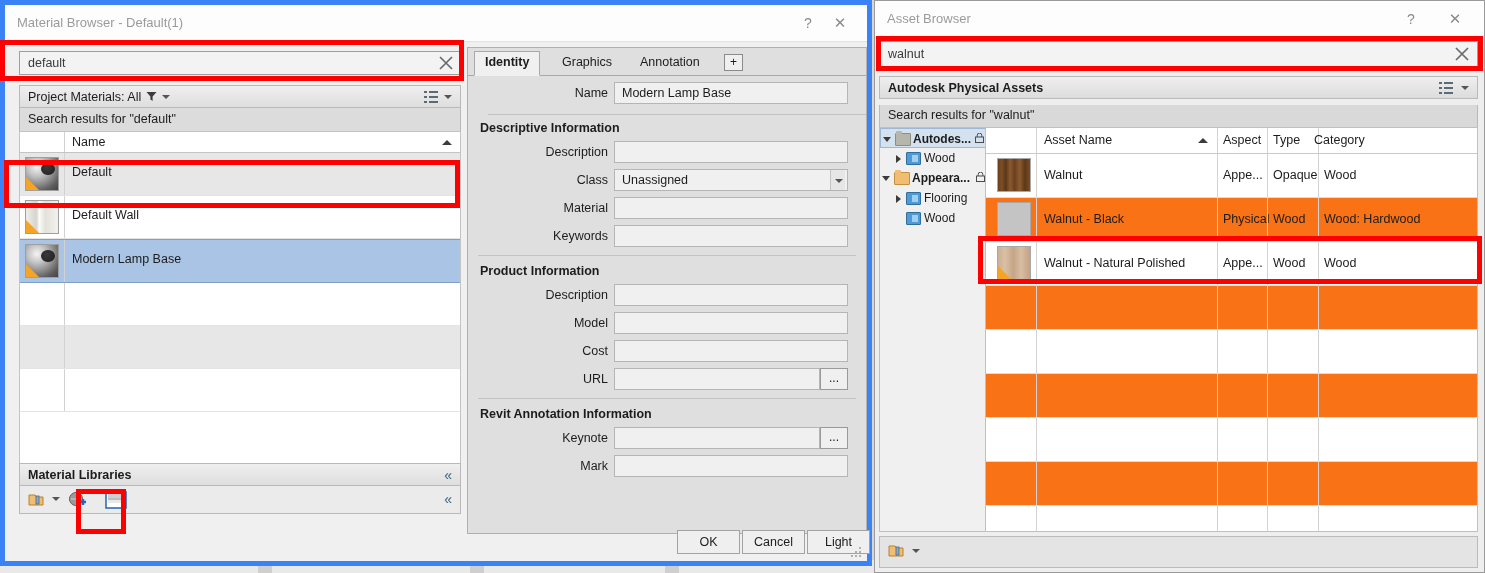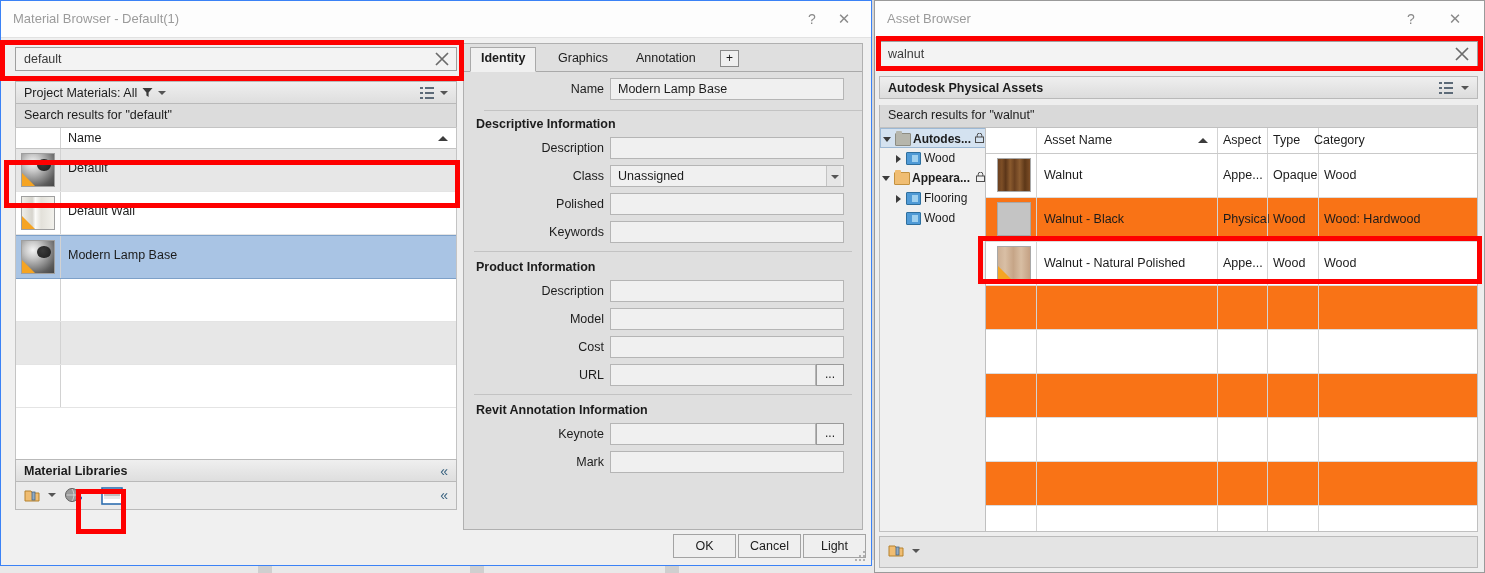--- a/index.html
+++ b/index.html
@@ -10,21 +10,21 @@
     background:#cfcfcf;
   }
   
   #desktop{position:absolute;inset:0;background:#d6d6d6;}
   #desktop .ribbon{position:absolute;left:0;right:0;top:560px;height:13px;background:#e9e9e9;}
   #desktop .ghost{position:absolute;bottom:0;height:13px;width:14px;background:#b9b9b9;opacity:.55;}
 
   
   #material-browser{
     position:absolute;left:0;top:0;width:872px;height:566px;
-    background:#f0f0f0;border:1px solid #3b82f6;box-sizing:border-box;
+    background:#f0f0f0;border:5px solid #3b82f6;box-sizing:border-box;
   }
   .mb-title{height:36px;background:#fdfdfd;position:relative;border-bottom:1px solid #e2e2e2;}
   .mb-title .t{position:absolute;left:12px;top:10px;font-size:13px;color:#9b9b9b;}
   .win-btn{position:absolute;top:8px;width:22px;height:20px;color:#8a8a8a;font-size:14px;
     text-align:center;line-height:20px;cursor:default;}
   .win-help{right:48px;}
   .win-close{right:16px;font-size:15px;}
 
   
   #mb-left{position:absolute;left:10px;top:42px;width:450px;height:485px;}
@@ -331,21 +331,21 @@
           </div>
         </div>
         <div class="frow">
           <div class="flabel">Class</div>
           <div class="finput">
             <div class="v">Unassigned</div>
             <div class="ddl"></div>
           </div>
         </div>
         <div class="frow">
-          <div class="flabel">Polished</div>
+          <div class="flabel">Material</div>
           <div class="finput">
             <div class="v"></div>
           </div>
         </div>
         <div class="frow">
           <div class="flabel">Keywords</div>
           <div class="finput">
             <div class="v"></div>
           </div>
         </div>

